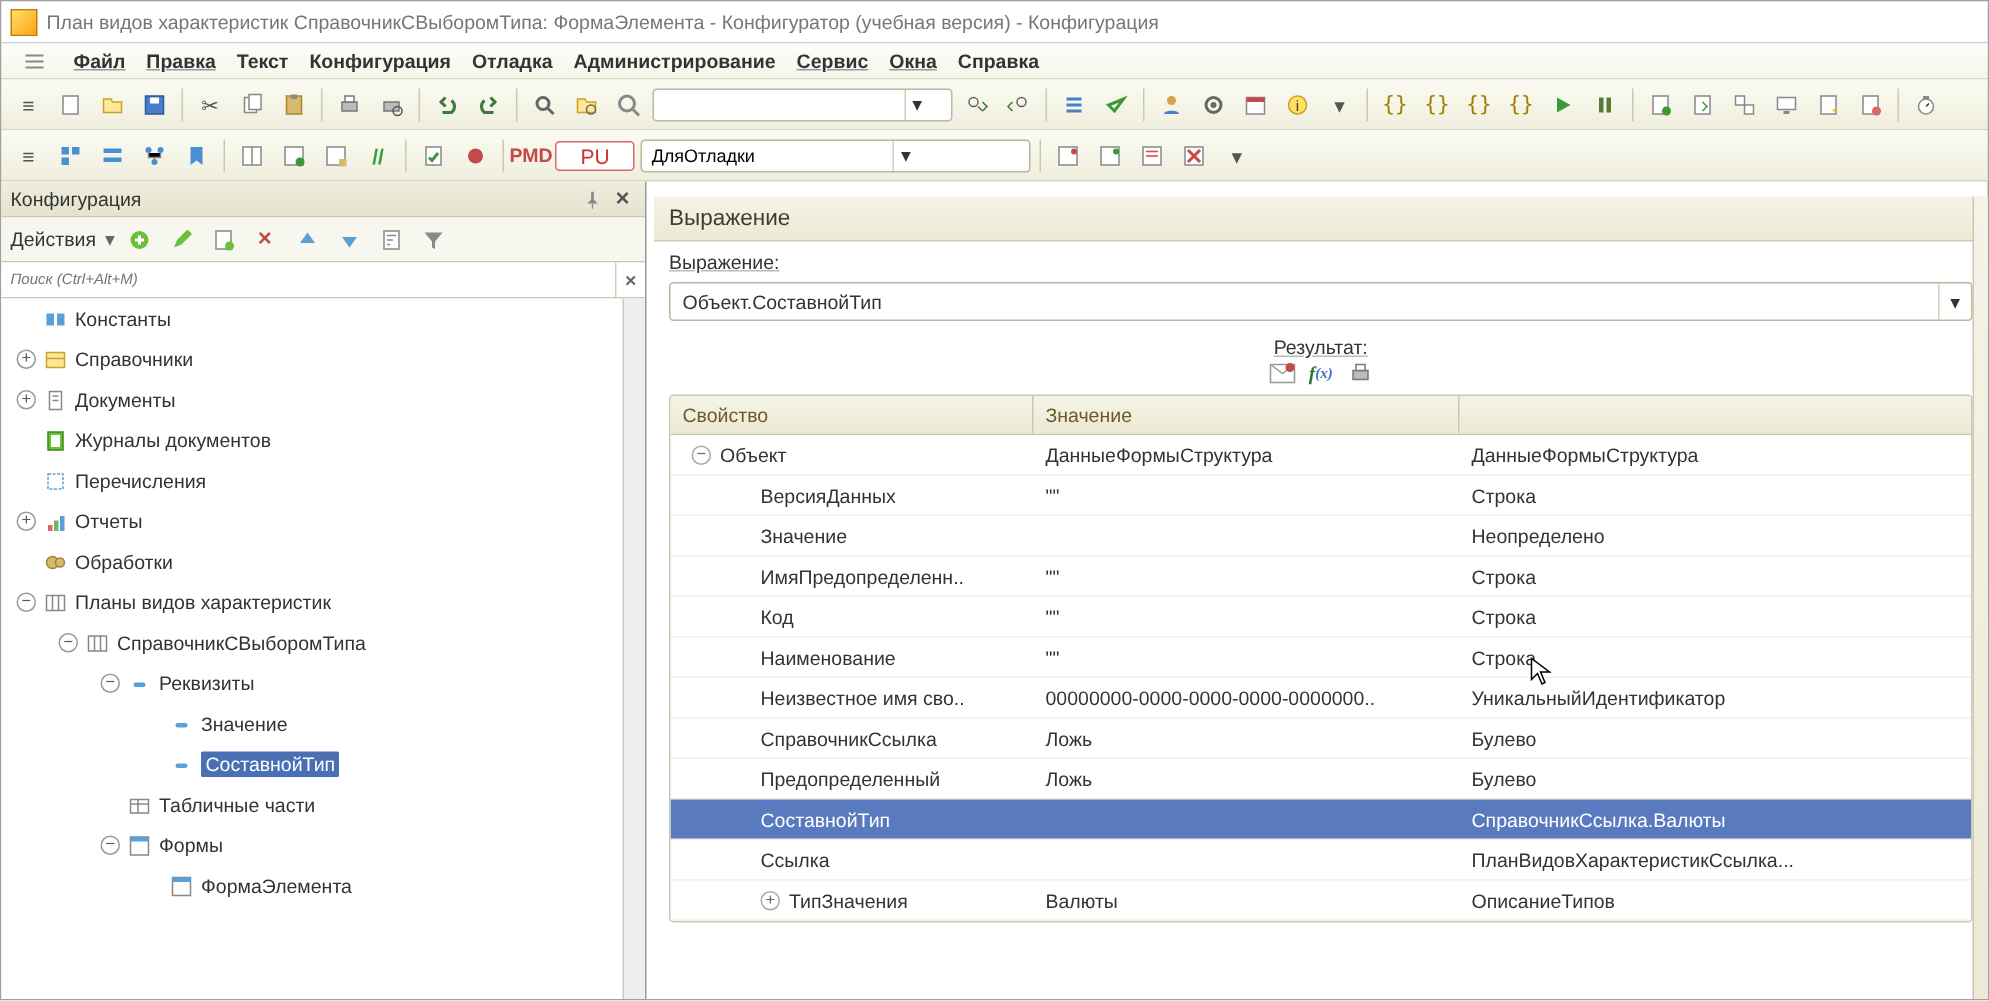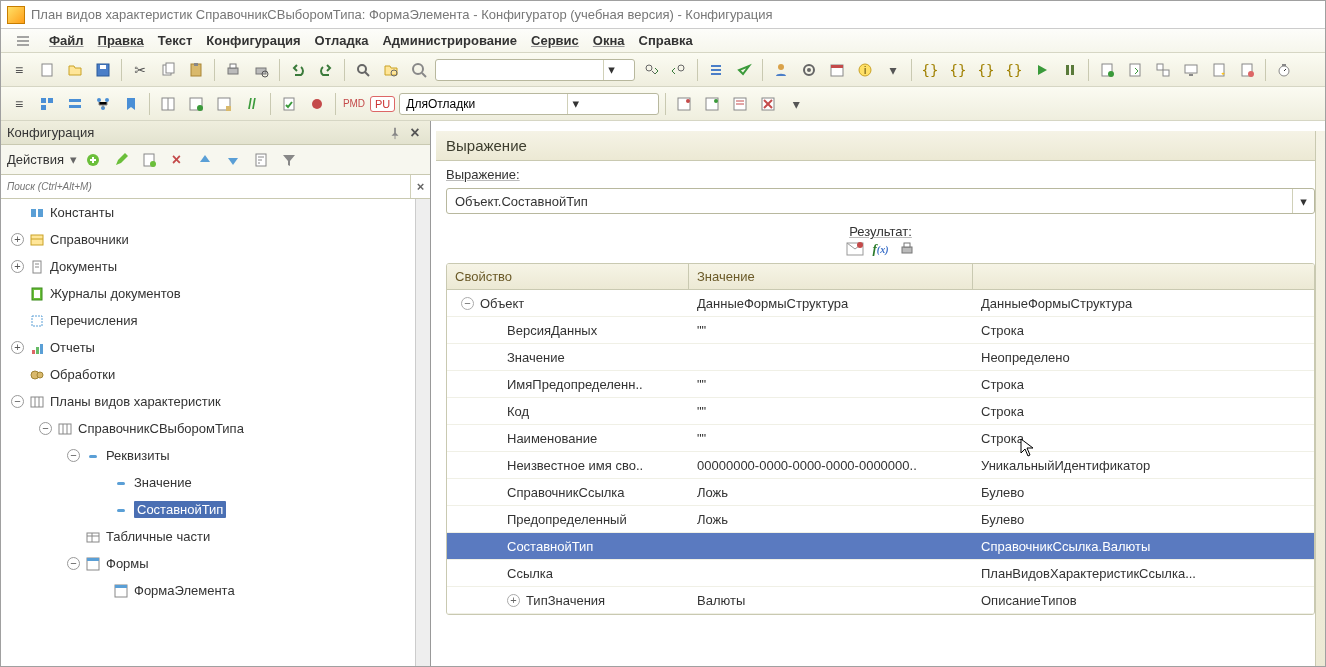--- a/index.html
+++ b/index.html
@@ -179,21 +179,21 @@
     width:16px;height:20px;
     pointer-events:none;
     z-index:1000;
   }
   .right-edge-strip {
     position:absolute; right:0; top:130px; width:10px; bottom:0;
     background:linear-gradient(#f5f3e6,#ece9d4);
     border-left:1px solid #c9c9b1;
   }
   .tb-red-frame {
-    border:1px solid #d66; border-radius:3px; padding:1px 4px; font-size:11px; color:#c33; background:#fff;
+    border:1px solid #d66; border-radius:3px; padding:1px 16px; font-size:14px; color:#c33; background:#fff;
   }
   .fx-label { font-family: 'Georgia',serif; font-style:italic; font-weight:bold;}
 </style>
 </head>
 <body>
 
 <div class="window">
 
   <div class="titlebar">
     <div class="app-icon"></div>
@@ -473,21 +473,21 @@
           <rect x="3" y="2" width="10" height="12" fill="#fff" stroke="#888"></rect>
           <path d="M5 9l2 2 4-5" stroke="#3a9a3a" stroke-width="2" fill="none"></path>
         </svg>
       </span>
     <span class="tb-btn">
         <svg class="tb-svg" viewBox="0 0 16 16">
           <circle cx="8" cy="8" r="5" fill="#c44a4a"></circle>
         </svg>
       </span>
     <div class="tb-sep"></div>
-    <span class="tb-btn" style="font-size:10px;color:#c44a4a;font-weight:normal">РМD</span>
+    <span class="tb-btn" style="font-size:13px;color:#c44a4a;font-weight:bold">РМD</span>
     <span class="tb-red-frame">PU</span>
     <div class="combo" style="width:260px">
       <input value="ДляОтладки" style="">
       <div class="drop">▾</div>
     </div>
     <div class="tb-sep"></div>
     <span class="tb-btn">
         <svg class="tb-svg" viewBox="0 0 16 16">
           <rect x="2" y="2" width="12" height="12" fill="#fff" stroke="#888"></rect>
           <circle cx="12" cy="5" r="2" fill="#c44a4a"></circle>

